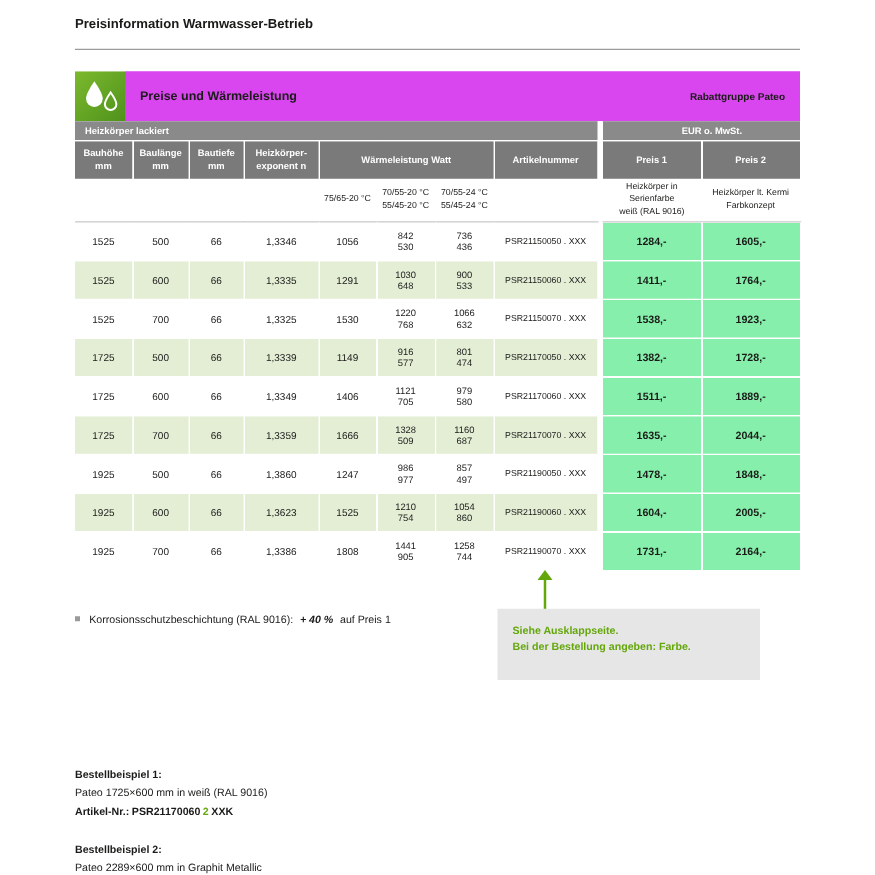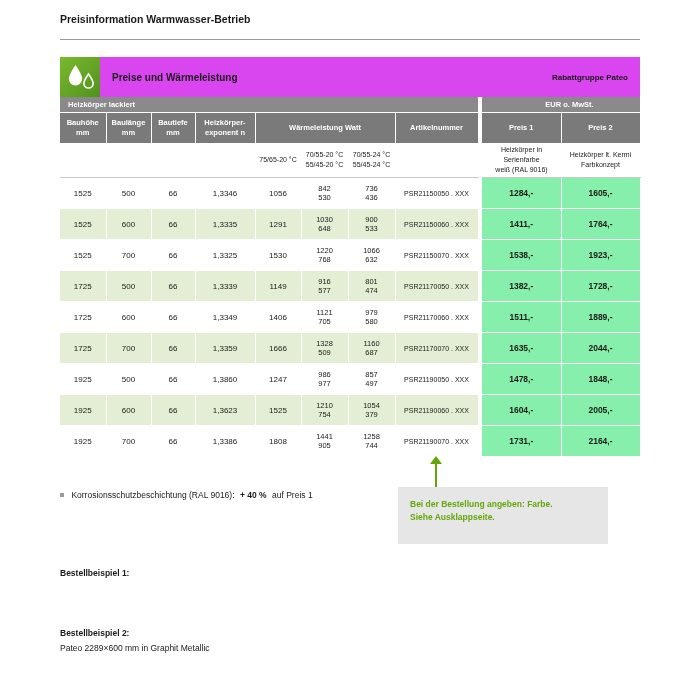--- a/index.html
+++ b/index.html
@@ -34,26 +34,26 @@
   tbody tr.data td.stack div{line-height:9.5px;font-size:7.5px;}
   tbody tr.data td.artikel{font-size:7px;}
 
   .arrow-line{left:435px;top:464px;width:2px;height:25px;background:#64a70b;}
   .arrow-head{left:430px;top:456px;width:0;height:0;border-left:6px solid transparent;border-right:6px solid transparent;border-bottom:8px solid #64a70b;}
   .callout{left:398px;top:487px;width:210px;height:57px;background:#e6e6e6;padding:11px 12px;box-sizing:border-box;}
   .callout div{color:#64a70b;font-size:8.5px;font-weight:bold;line-height:13px;}
 
   .notes{left:60px;top:486px;font-size:8.5px;line-height:18px;}
   .note .sq{display:inline-block;width:4px;height:4px;background:#9a9a9a;margin-right:5px;vertical-align:1px;}
-  .note b{margin:0 3px;}
+  .note b{margin:0 3px;font-style:italic;}
 
   .example{left:60px;font-size:8.5px;line-height:15px;}
   .ex1{top:566px;}
   .ex2{top:626px;}
-  .example .ttl{font-weight:bold;}
+  .example .ttl{font-weight:bold;margin-top:46px;}
   .example .art span{font-weight:bold;margin-right:2px;}
   .example .hl{color:#64a70b;}
 </style>
 </head>
 <body>
 
 <div class="abs page-title">Preisinformation Warmwasser-Betrieb</div>
 <div class="abs title-rule"></div>
 
 <svg class="abs brand-icon" viewBox="0 0 40 40" xmlns="http://www.w3.org/2000/svg">
@@ -278,21 +278,21 @@
     <td>600</td>
     <td>66</td>
     <td>1,3623</td>
     <td>1525</td>
     <td class="stack">
           <div>1210</div>
           <div>754</div>
         </td>
     <td class="stack">
           <div>1054</div>
-          <div>379</div>
+          <div>860</div>
         </td>
     <td class="artikel">PSR21190060 . XXX</td>
     <td class="gapcol"></td>
     <td class="price">1604,-</td>
     <td class="price">2005,-</td>
   </tr>
       <tr class="data">
     <td>1925</td>
     <td>700</td>
     <td>66</td>
@@ -311,33 +311,37 @@
     <td class="price">1731,-</td>
     <td class="price">2164,-</td>
   </tr>
     </tbody>
 </table>
 
 <div class="abs arrow-head"></div>
 <div class="abs arrow-line"></div>
 
 <div class="abs callout">
+  <div>Siehe Ausklappseite.</div>
   <div>Bei der Bestellung angeben: Farbe.</div>
-  <div>Siehe Ausklappseite.</div>
 </div>
 
 <div class="abs notes">
   <div class="note">
     <span class="sq"></span>
     <span>Korrosionsschutzbeschichtung (RAL 9016):</span>
     <b>+ 40 %</b>
     <span>auf Preis 1</span>
   </div>
 </div>
 
 <div class="abs example ex1">
   <div class="ttl">Bestellbeispiel 1:</div>
+  <div>Pateo 1725×600 mm in weiß (RAL 9016)</div>
+  <div class="art">
+    <span>Artikel-Nr.:</span><span>PSR21170060</span><span class="hl">2</span><span>XXK</span>
+  </div>
 </div>
 
 <div class="abs example ex2">
   <div class="ttl">Bestellbeispiel 2:</div>
   <div>Pateo 2289×600 mm in Graphit Metallic</div>
 </div>
 
 </body></html>

